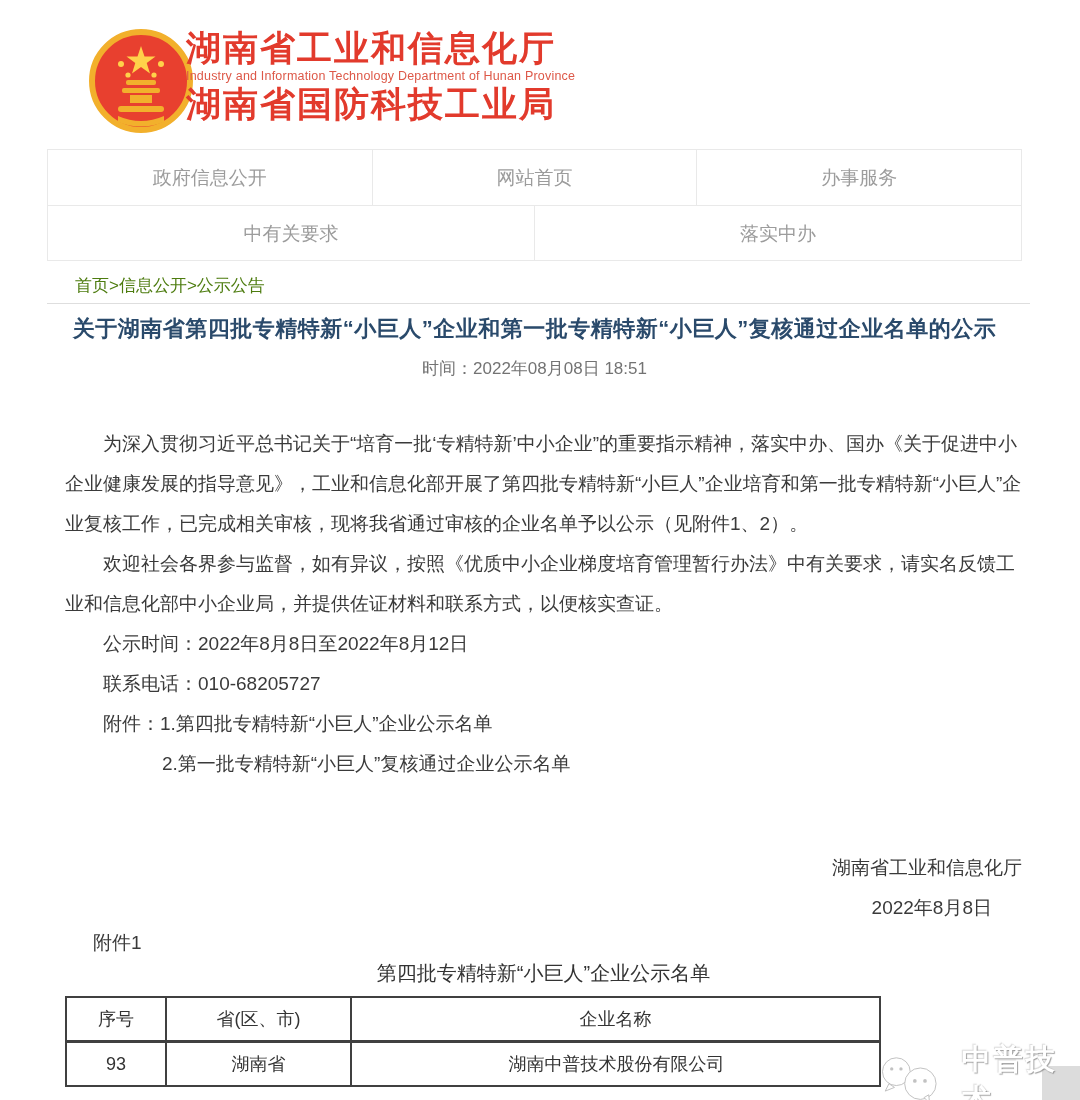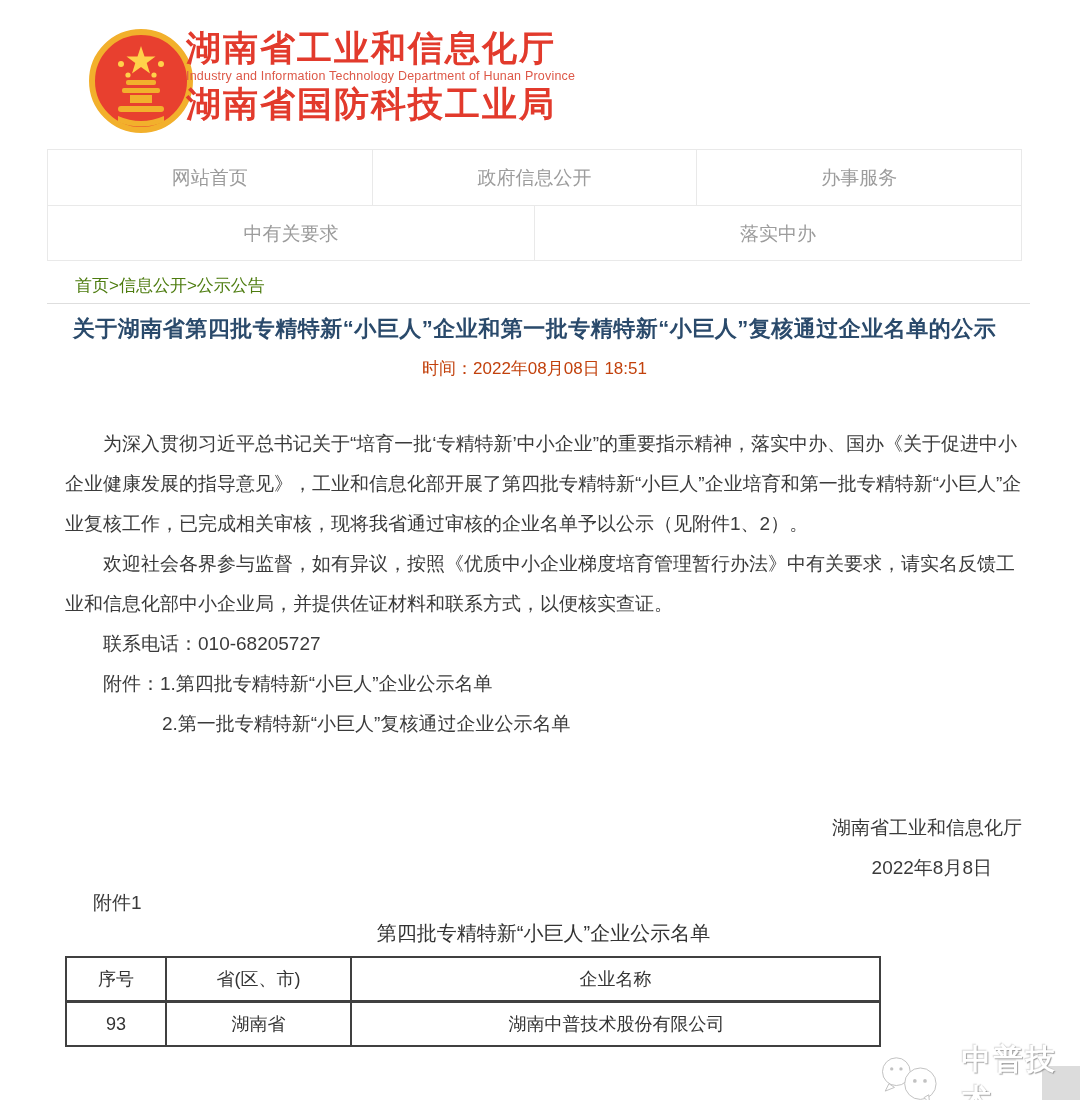--- a/index.html
+++ b/index.html
@@ -27,21 +27,21 @@
             font-size:19px;color:#9c9c9c;border-right:1px solid #e9e9e9;cursor:pointer;}
   .nav-cell:last-child{border-right:none;}
   
   .breadcrumb{position:absolute;left:47px;top:252px;width:983px;height:36px;
               border-bottom:1px solid #dedede;box-sizing:border-box;
               font-size:17px;color:#4d7c0f;padding-left:28px;display:flex;align-items:center;}
   
   .article-title{position:absolute;left:47px;top:296px;width:975px;text-align:center;
                  font-size:22px;font-weight:bold;color:#2a4a6b;line-height:34px;letter-spacing:.5px;}
   .article-time{position:absolute;left:47px;top:340px;width:975px;text-align:center;
-                font-size:17px;color:#c2410c;line-height:26px;}
+                font-size:17px;color:#737373;line-height:26px;}
   .article-body{position:absolute;left:65px;top:408px;width:957px;
                 font-size:19px;line-height:40px;color:#3a3a3a;}
   .article-body p{margin:0;}
   .indent{text-indent:2em;}
   .attach-first{margin-top:40px;}
   .attach-second{padding-left:5.1em;}
   .sig{text-align:right;margin-top:64px !important;}
   .sig-date{text-align:right;padding-right:30px;}
   .appendix-label{line-height:30px;padding-left:28px;font-weight:500;}
   .table-title{text-align:center;font-weight:normal;font-size:20px;line-height:30px;color:#333;}
@@ -85,38 +85,39 @@
     </svg>
     <div class="org-block">
       <div class="org-zh">湖南省工业和信息化厅</div>
       <div class="org-en">Industry and Information Technology Department of Hunan Province</div>
       <div class="org-zh">湖南省国防科技工业局</div>
     </div>
   </div>
 
   <div class="nav">
     <div class="nav-row">
+      <div class="nav-cell">政府信息公开</div>
       <div class="nav-cell">网站首页</div>
-      <div class="nav-cell">政府信息公开</div>
       <div class="nav-cell">办事服务</div>
     </div>
     <div class="nav-row">
       <div class="nav-cell">中有关要求</div>
       <div class="nav-cell">落实中办</div>
     </div>
   </div>
 
   <div class="breadcrumb">首页&gt;信息公开&gt;公示公告</div>
 
   <div class="article-title">关于湖南省第四批专精特新“小巨人”企业和第一批专精特新“小巨人”复核通过企业名单的公示</div>
   <div class="article-time">时间：2022年08月08日 18:51</div>
 
   <div class="article-body">
     <p class="indent">为深入贯彻习近平总书记关于“培育一批‘专精特新’中小企业”的重要指示精神，落实中办、国办《关于促进中小企业健康发展的指导意见》，工业和信息化部开展了第四批专精特新“小巨人”企业培育和第一批专精特新“小巨人”企业复核工作，已完成相关审核，现将我省通过审核的企业名单予以公示（见附件1、2）。</p>
     <p class="indent">欢迎社会各界参与监督，如有异议，按照《优质中小企业梯度培育管理暂行办法》中有关要求，请实名反馈工业和信息化部中小企业局，并提供佐证材料和联系方式，以便核实查证。</p>
+    <p class="indent">公示时间：2022年8月8日至2022年8月12日</p>
     <p class="indent">联系电话：010-68205727</p>
     <p class="indent attach-first">附件：1.第四批专精特新“小巨人”企业公示名单</p>
     <p class="attach-second">2.第一批专精特新“小巨人”复核通过企业公示名单</p>
     <p class="sig">湖南省工业和信息化厅</p>
     <p class="sig-date">2022年8月8日</p>
     <p class="appendix-label">附件1</p>
     <p class="table-title">第四批专精特新“小巨人”企业公示名单</p>
 
     <table class="list">
       <colgroup>

